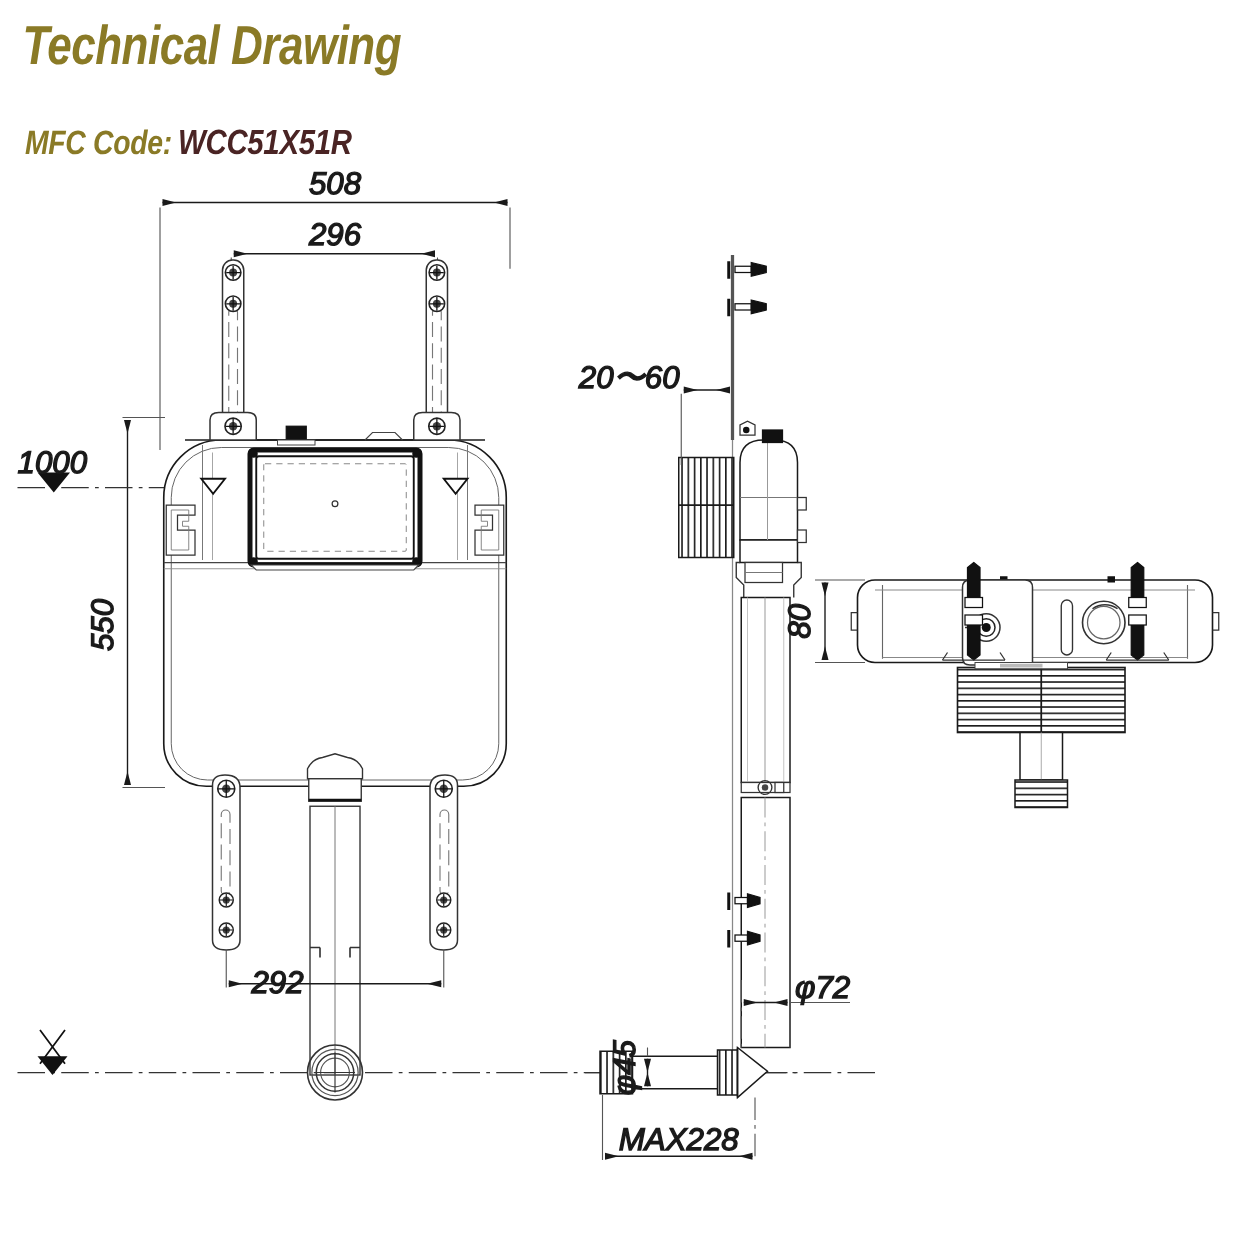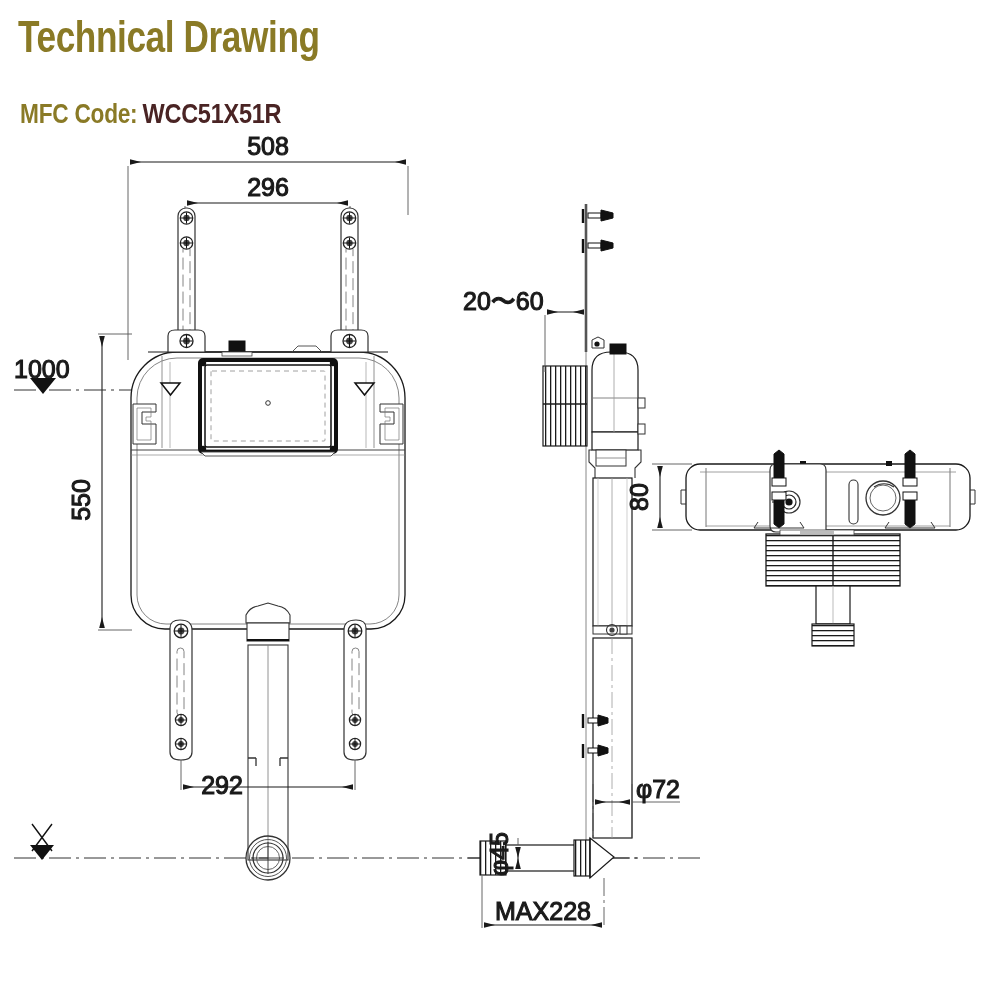--- a/index.html
+++ b/index.html
@@ -13,20 +13,21 @@
     width: 1000px;
     height: 1000px;
     position: relative;
     overflow: hidden;
   }
   #root {
     position: relative;
     width: 1000px;
     height: 1000px;
     background: #ffffff;
+    font-style: italic;
   }
   .hdr {
     position: absolute;
     left: 0; top: 0;
     width: 1000px;
     height: 140px;
     pointer-events: none;
   }
   #page-title {
     position: absolute;

